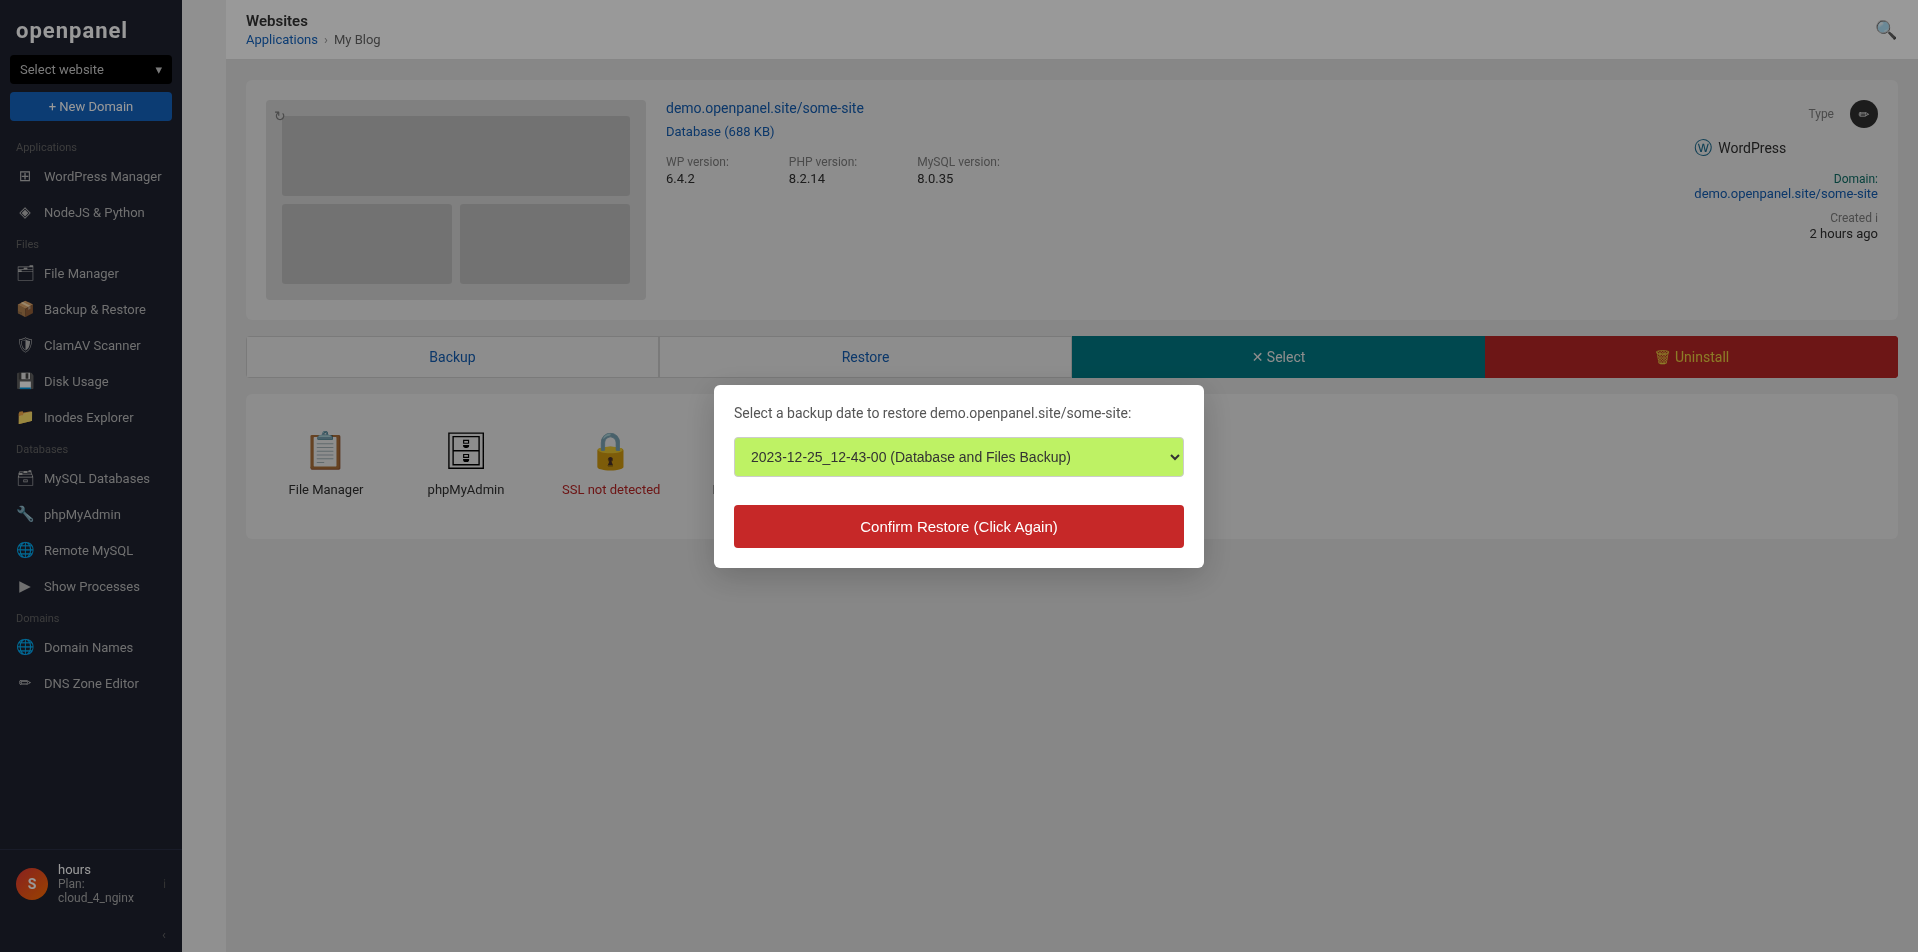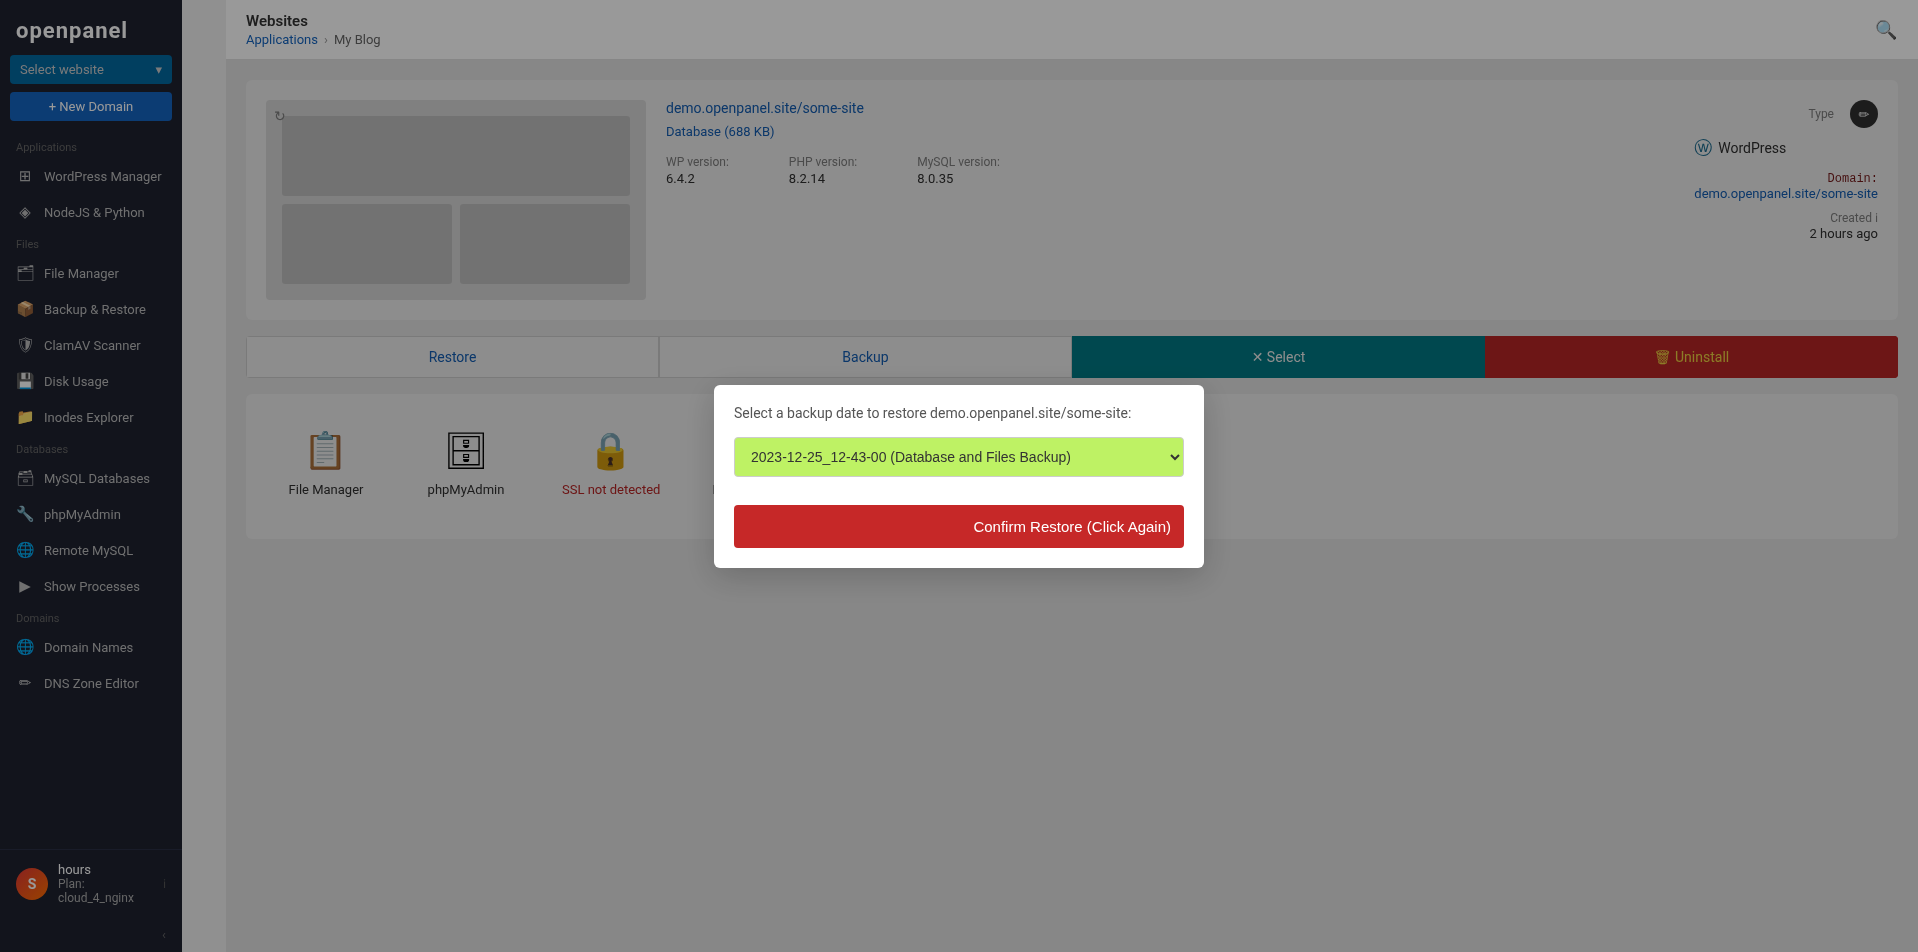--- a/index.html
+++ b/index.html
@@ -18,21 +18,21 @@
     }
     .sidebar-logo {
       padding: 18px 16px 12px;
       font-size: 22px;
       font-weight: bold;
       color: #fff;
       letter-spacing: 1px;
     }
     .sidebar-select {
       margin: 0 10px 8px;
-      background: #0369a1;
+      background: #000000;
       border: none;
       border-radius: 4px;
       color: #ccc;
       padding: 7px 10px;
       font-size: 13px;
       cursor: pointer;
       display: flex;
       align-items: center;
       justify-content: space-between;
     }
@@ -251,21 +251,20 @@
     .modal-confirm-btn {
       width: 100%;
       padding: 13px;
       background: #c62828;
       color: #fff;
       border: none;
       border-radius: 4px;
       font-size: 15px;
       cursor: pointer;
       font-weight: 500;
-      text-align: right;
     }
   </style>
 </head>
 <body>
 
 <nav class="sidebar">
   <div class="sidebar-logo">openpanel</div>
 
   <div class="sidebar-select">
     <span>Select website</span>
@@ -390,33 +389,33 @@
       <div class="type-section">
         <div style="display:flex;align-items:center;justify-content:flex-end;gap:16px;margin-bottom:8px;">
           <span style="font-size:12px;color:#888;">Type</span>
           <button class="edit-btn">✏</button>
         </div>
         <div class="type-badge">
           <span class="wp-icon">ⓦ</span>
           <span>WordPress</span>
         </div>
         <div class="domain-info">
-          <div style="color:#7f1d1d;font-size:12px;margin-top:12px;font-family:Liberation Mono, monospace;">Domain:</div>
+          <div style="color:#0f766e;font-size:12px;margin-top:12px;">Domain:</div>
           <div class="domain-value">demo.openpanel.site/some-site</div>
         </div>
         <div class="created-info">
           <div class="created-label">Created ℹ</div>
           <div>2 hours ago</div>
         </div>
       </div>
     </div>
 
     <div class="action-tabs" id="action-tabs-container">
+        <div class="action-tab default">Backup</div>
         <div class="action-tab default">Restore</div>
-        <div class="action-tab default">Backup</div>
         <div class="action-tab teal">✕  Select</div>
         <div class="action-tab red">🗑  Uninstall</div>
       </div>
 
     <div class="quick-actions" id="quick-actions-container">
         <div class="quick-action">
     <div style="font-size:36px;">📋</div>
     <span class="quick-action-label">File Manager</span>
   </div>
         <div class="quick-action">

